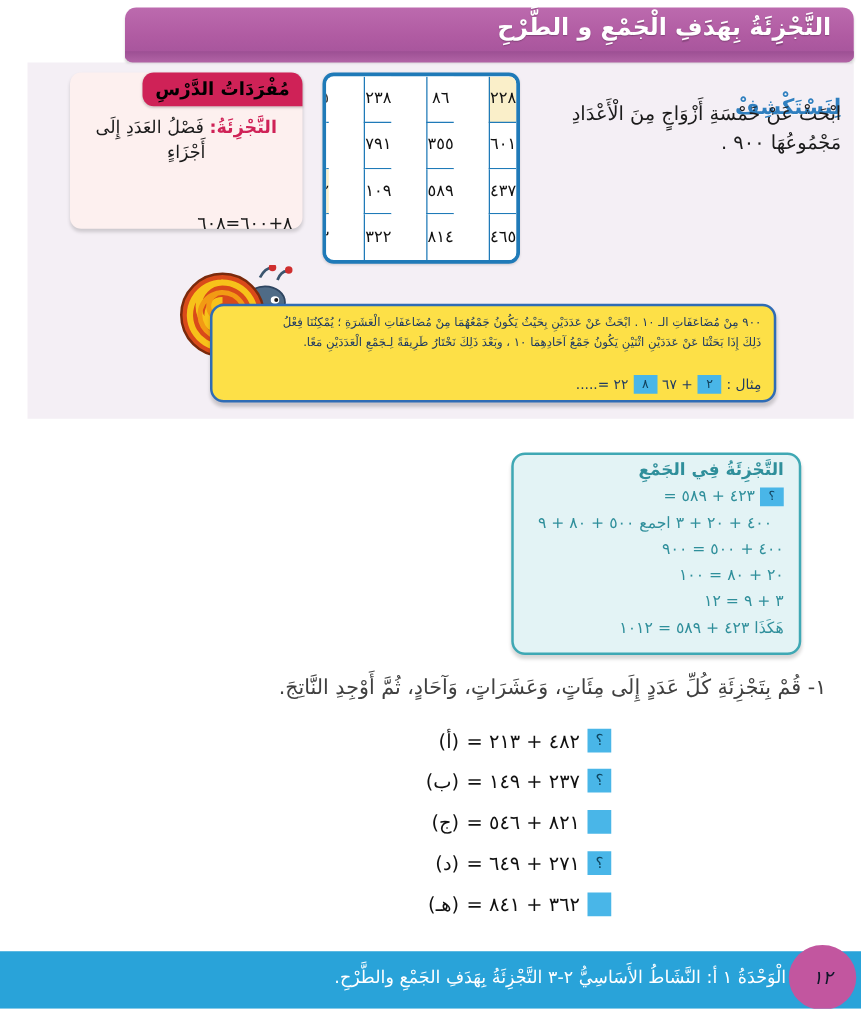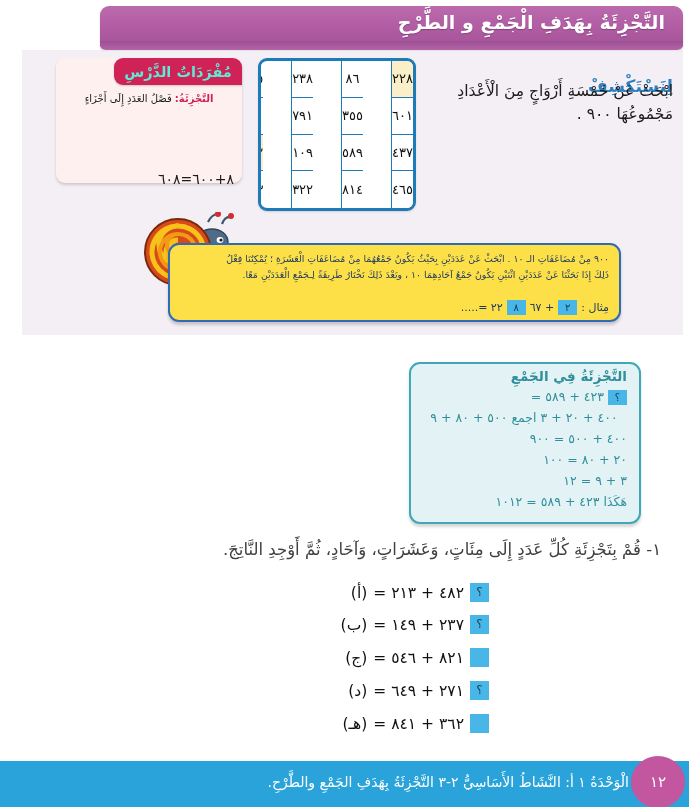--- a/index.html
+++ b/index.html
@@ -74,27 +74,27 @@
 
   
   .vocab{
     position:absolute;left:56px;top:58px;width:186px;height:125px;
     background:#fdf0ef;border-radius:9px;
     box-shadow:0 2px 3px rgba(0,0,0,.16);
   }
   .vocab-head{
     position:absolute;right:0;top:0;width:128px;height:27px;
     background:#cf2257;border-radius:9px 9px 0 9px;
-    color:#5eead4;font-size:14.5px;font-weight:bold;
+    color:#000000;font-size:14.5px;font-weight:bold;
     display:flex;align-items:center;justify-content:center;
     box-shadow:0 1px 2px rgba(0,0,0,.18);
   }
   .vocab-line{
     position:absolute;right:8px;top:34px;width:170px;
-    font-size:10px;color:#1b1b1b;text-align:center;line-height:1.45;
+    font-size:14px;color:#1b1b1b;text-align:center;line-height:1.45;
   }
   .vocab-term{color:#cf2257;font-weight:bold;}
   .vocab-eq{
     position:absolute;right:8px;top:76px;width:170px;
     font-size:14px;color:#1b1b1b;text-align:right;direction:ltr;margin-top:37px;
   }
 
   
   .hintbox{
     position:absolute;left:168px;top:243px;width:449px;height:75px;
@@ -161,21 +161,21 @@
     background:#29a3d9;
   }
   .footer-text{
     position:absolute;right:60px;top:13px;
     color:#ffffff;font-size:14px;text-align:right;white-space:nowrap;
   }
   .page-badge{
     position:absolute;right:4px;top:-5px;width:54px;height:52px;
     background:#c2569f;border-radius:50%;
     display:flex;align-items:center;justify-content:center;
-    color:#ffffff;font-size:15px;
+    color:#0f172a;font-size:15px;font-style:italic;
   }
 </style>
 </head>
 <body>
 
 <div class="page">
 
   <div class="explore-zone"></div>
   <div class="white-left"></div>
 

